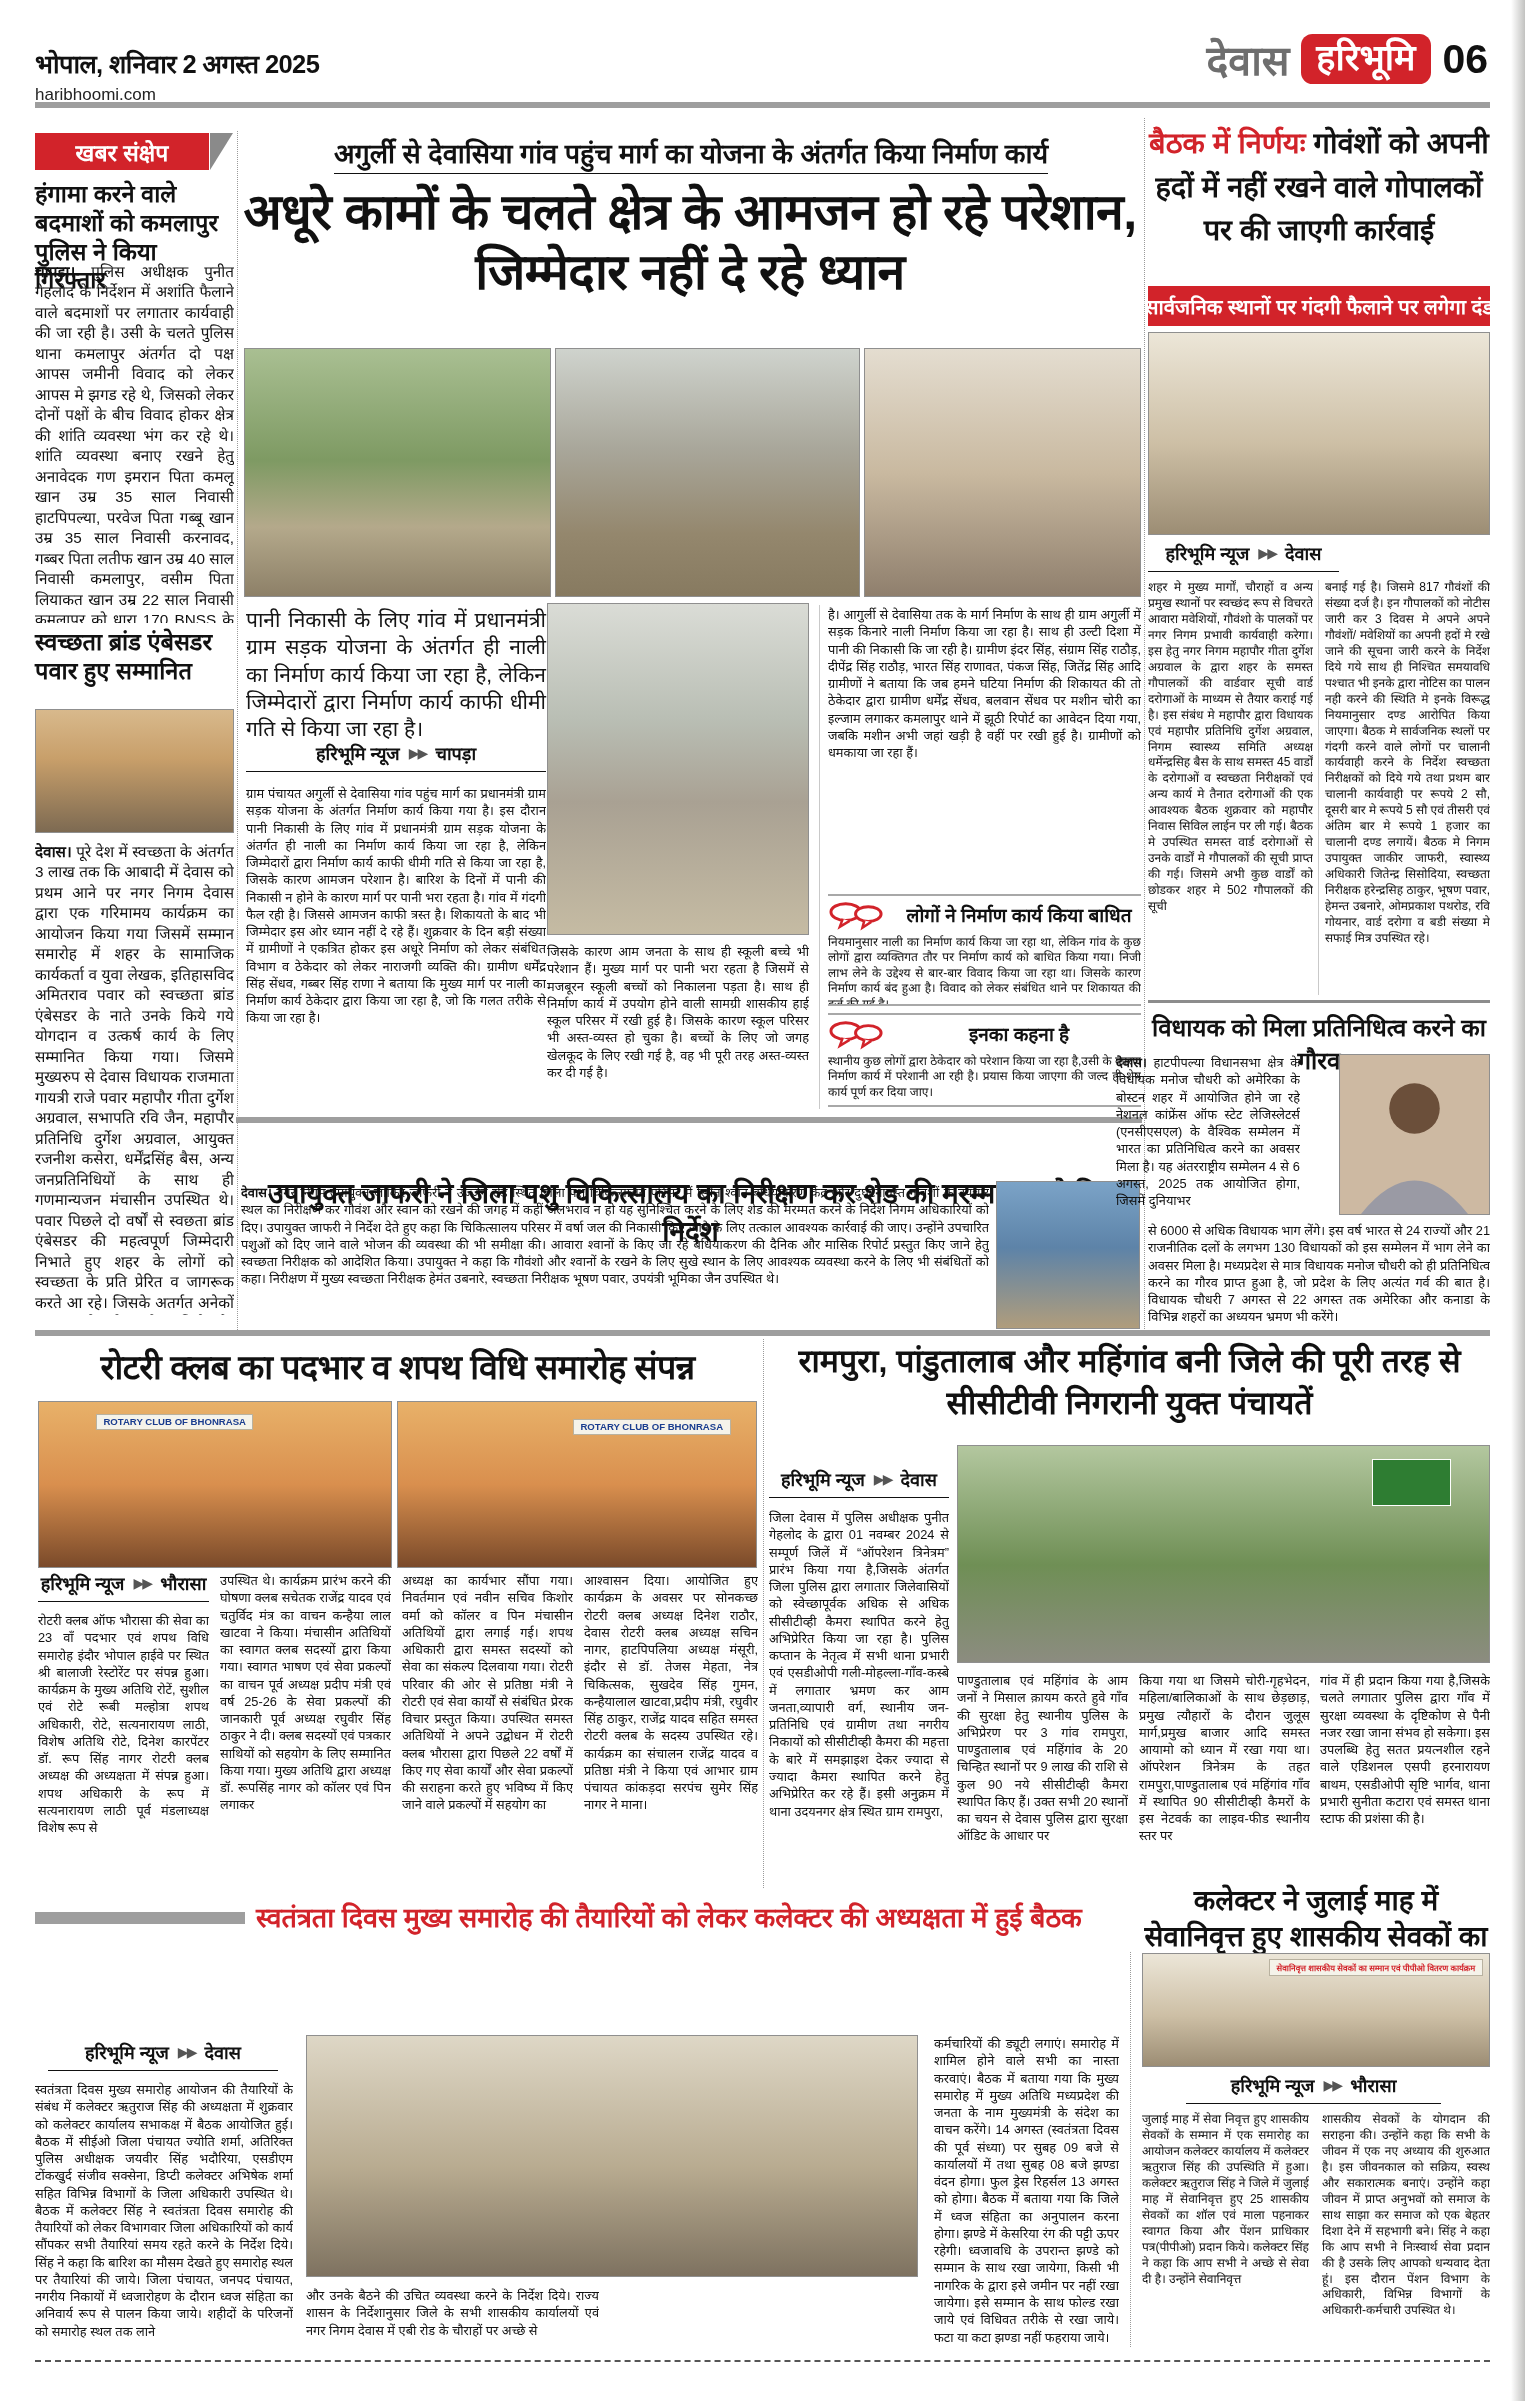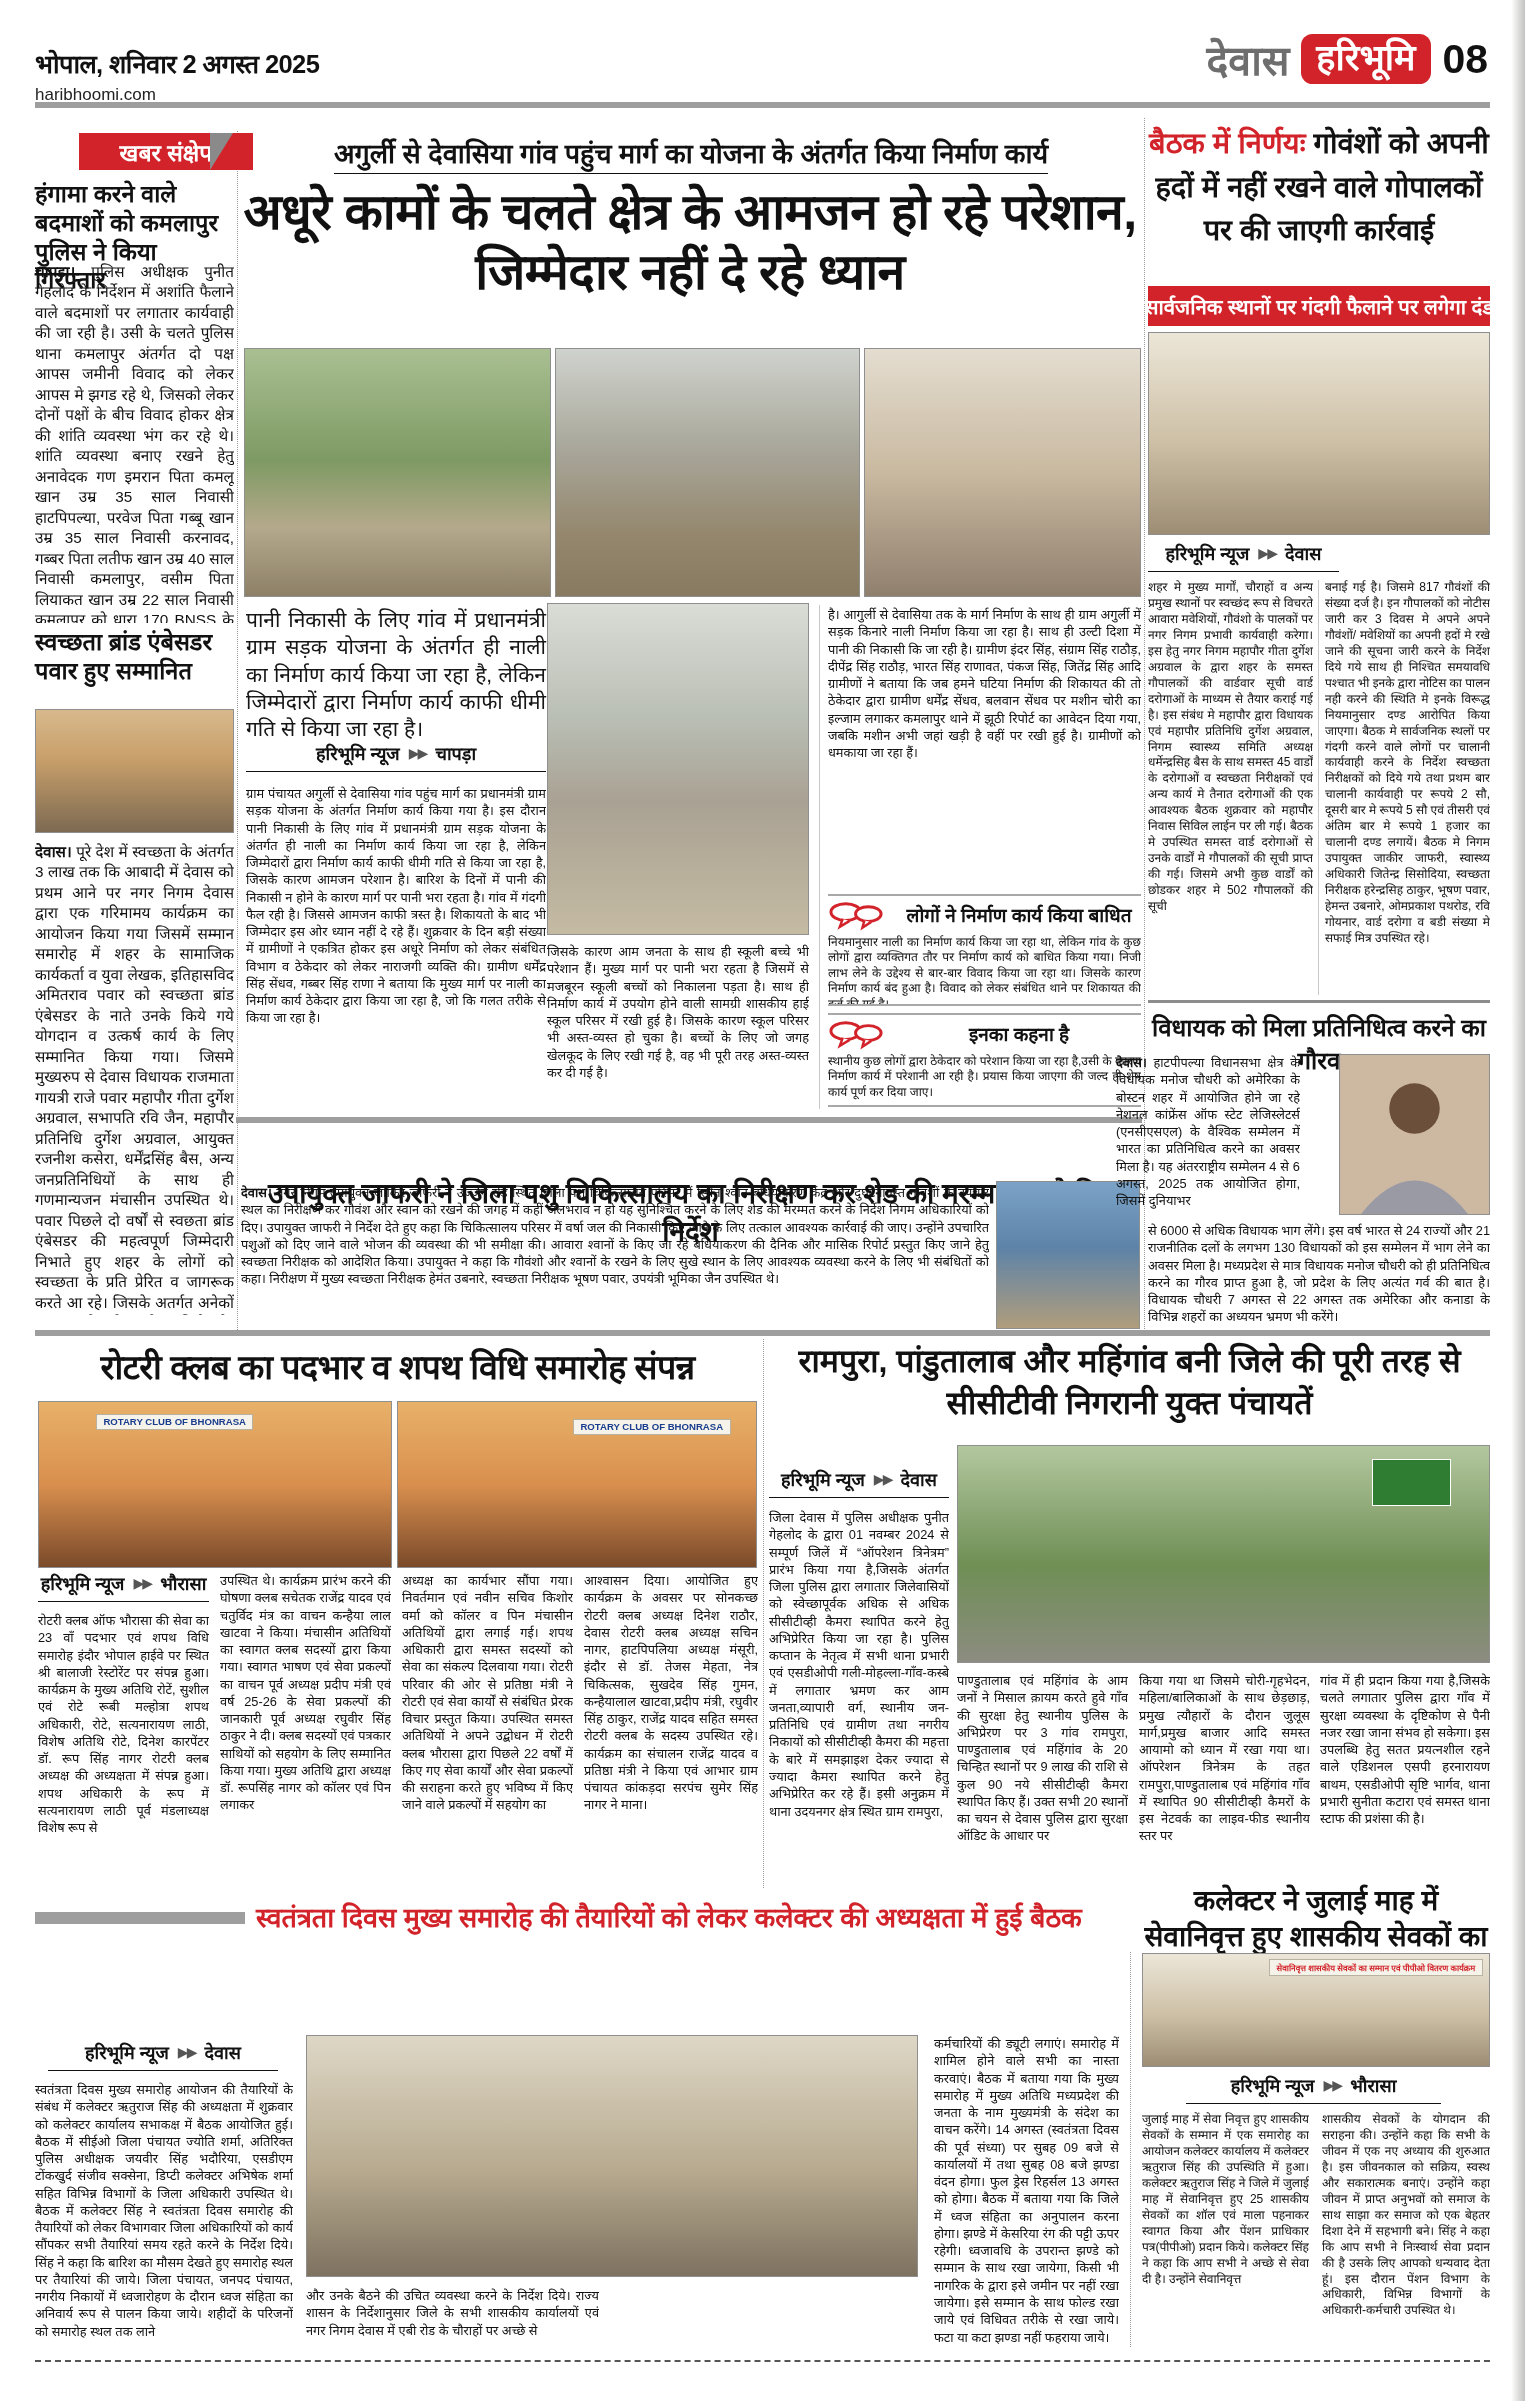--- a/index.html
+++ b/index.html
@@ -90,31 +90,31 @@
 
 <div class="page">
 
   <div class="abs" style="left:35px;top:46px;">
     <div class="mast-date">भोपाल, शनिवार 2 अगस्त 2025</div>
     <div class="mast-web" style="margin-top:5.1px;">haribhoomi.com</div>
   </div>
   <div class="abs mast-right" style="right:37px;top:31px;">
     <span class="edition">देवास</span>
     <span class="brandbox">हरिभूमि</span>
-    <span class="pageno">08</span>
+    <span class="pageno">06</span>
   </div>
   <div class="abs rule" style="left:35px;top:102px;width:1455px;height:5.7px;"></div>
   <div class="abs page-edge" style="right:0;top:0;width:14px;height:2401px;"></div>
 
   <div class="abs vline" style="left:237px;top:131px;height:1199px;"></div>
   <div class="abs vline" style="left:1144px;top:118px;height:1211px;"></div>
   <div class="abs vline" style="left:763px;top:1339px;height:549px;"></div>
   <div class="abs vline" style="left:1130px;top:1952px;height:395px;"></div>
 
-  <div class="abs brief-banner" style="left:35px;top:133px;width:174px;margin-left:44px;">
+  <div class="abs brief-banner" style="left:35px;top:133px;width:174px;">
     <span>खबर संक्षेप</span>
   </div>
   <div class="abs fold" style="left:210px;top:133px;"></div>
 
   <div class="abs brief-hl" style="left:35px;top:180px;width:199px;">हंगामा करने वाले बदमाशों को कमलापुर पुलिस ने किया गिरफ्तार</div>
   <div class="abs brief-bd just clip" style="left:35px;top:262px;width:199px;height:361px;">
     <span class="dl">चापडा।</span>
     <span>पुलिस अधीक्षक पुनीत गेहलोद के निर्देशन में अशांति फैलाने वाले बदमाशों पर लगातार कार्यवाही की जा रही है। उसी के चलते पुलिस थाना कमलापुर अंतर्गत दो पक्ष आपस जमीनी विवाद को लेकर आपस मे झगड रहे थे, जिसको लेकर दोनों पक्षों के बीच विवाद होकर क्षेत्र की शांति व्यवस्था भंग कर रहे थे। शांति व्यवस्था बनाए रखने हेतु अनावेदक गण इमरान पिता कमलू खान उम्र 35 साल निवासी हाटपिपल्या, परवेज पिता गब्बू खान उम्र 35 साल निवासी करनावद, गब्बर पिता लतीफ खान उम्र 40 साल निवासी कमलापुर, वसीम पिता लियाकत खान उम्र 22 साल निवासी कमलापुर को धारा 170 BNSS के तहत गिरफ्तार कर तहसील न्यायालय बागली पेश कर उप जेल बागली में निरुद्ध किया।</span>
   </div>
 

